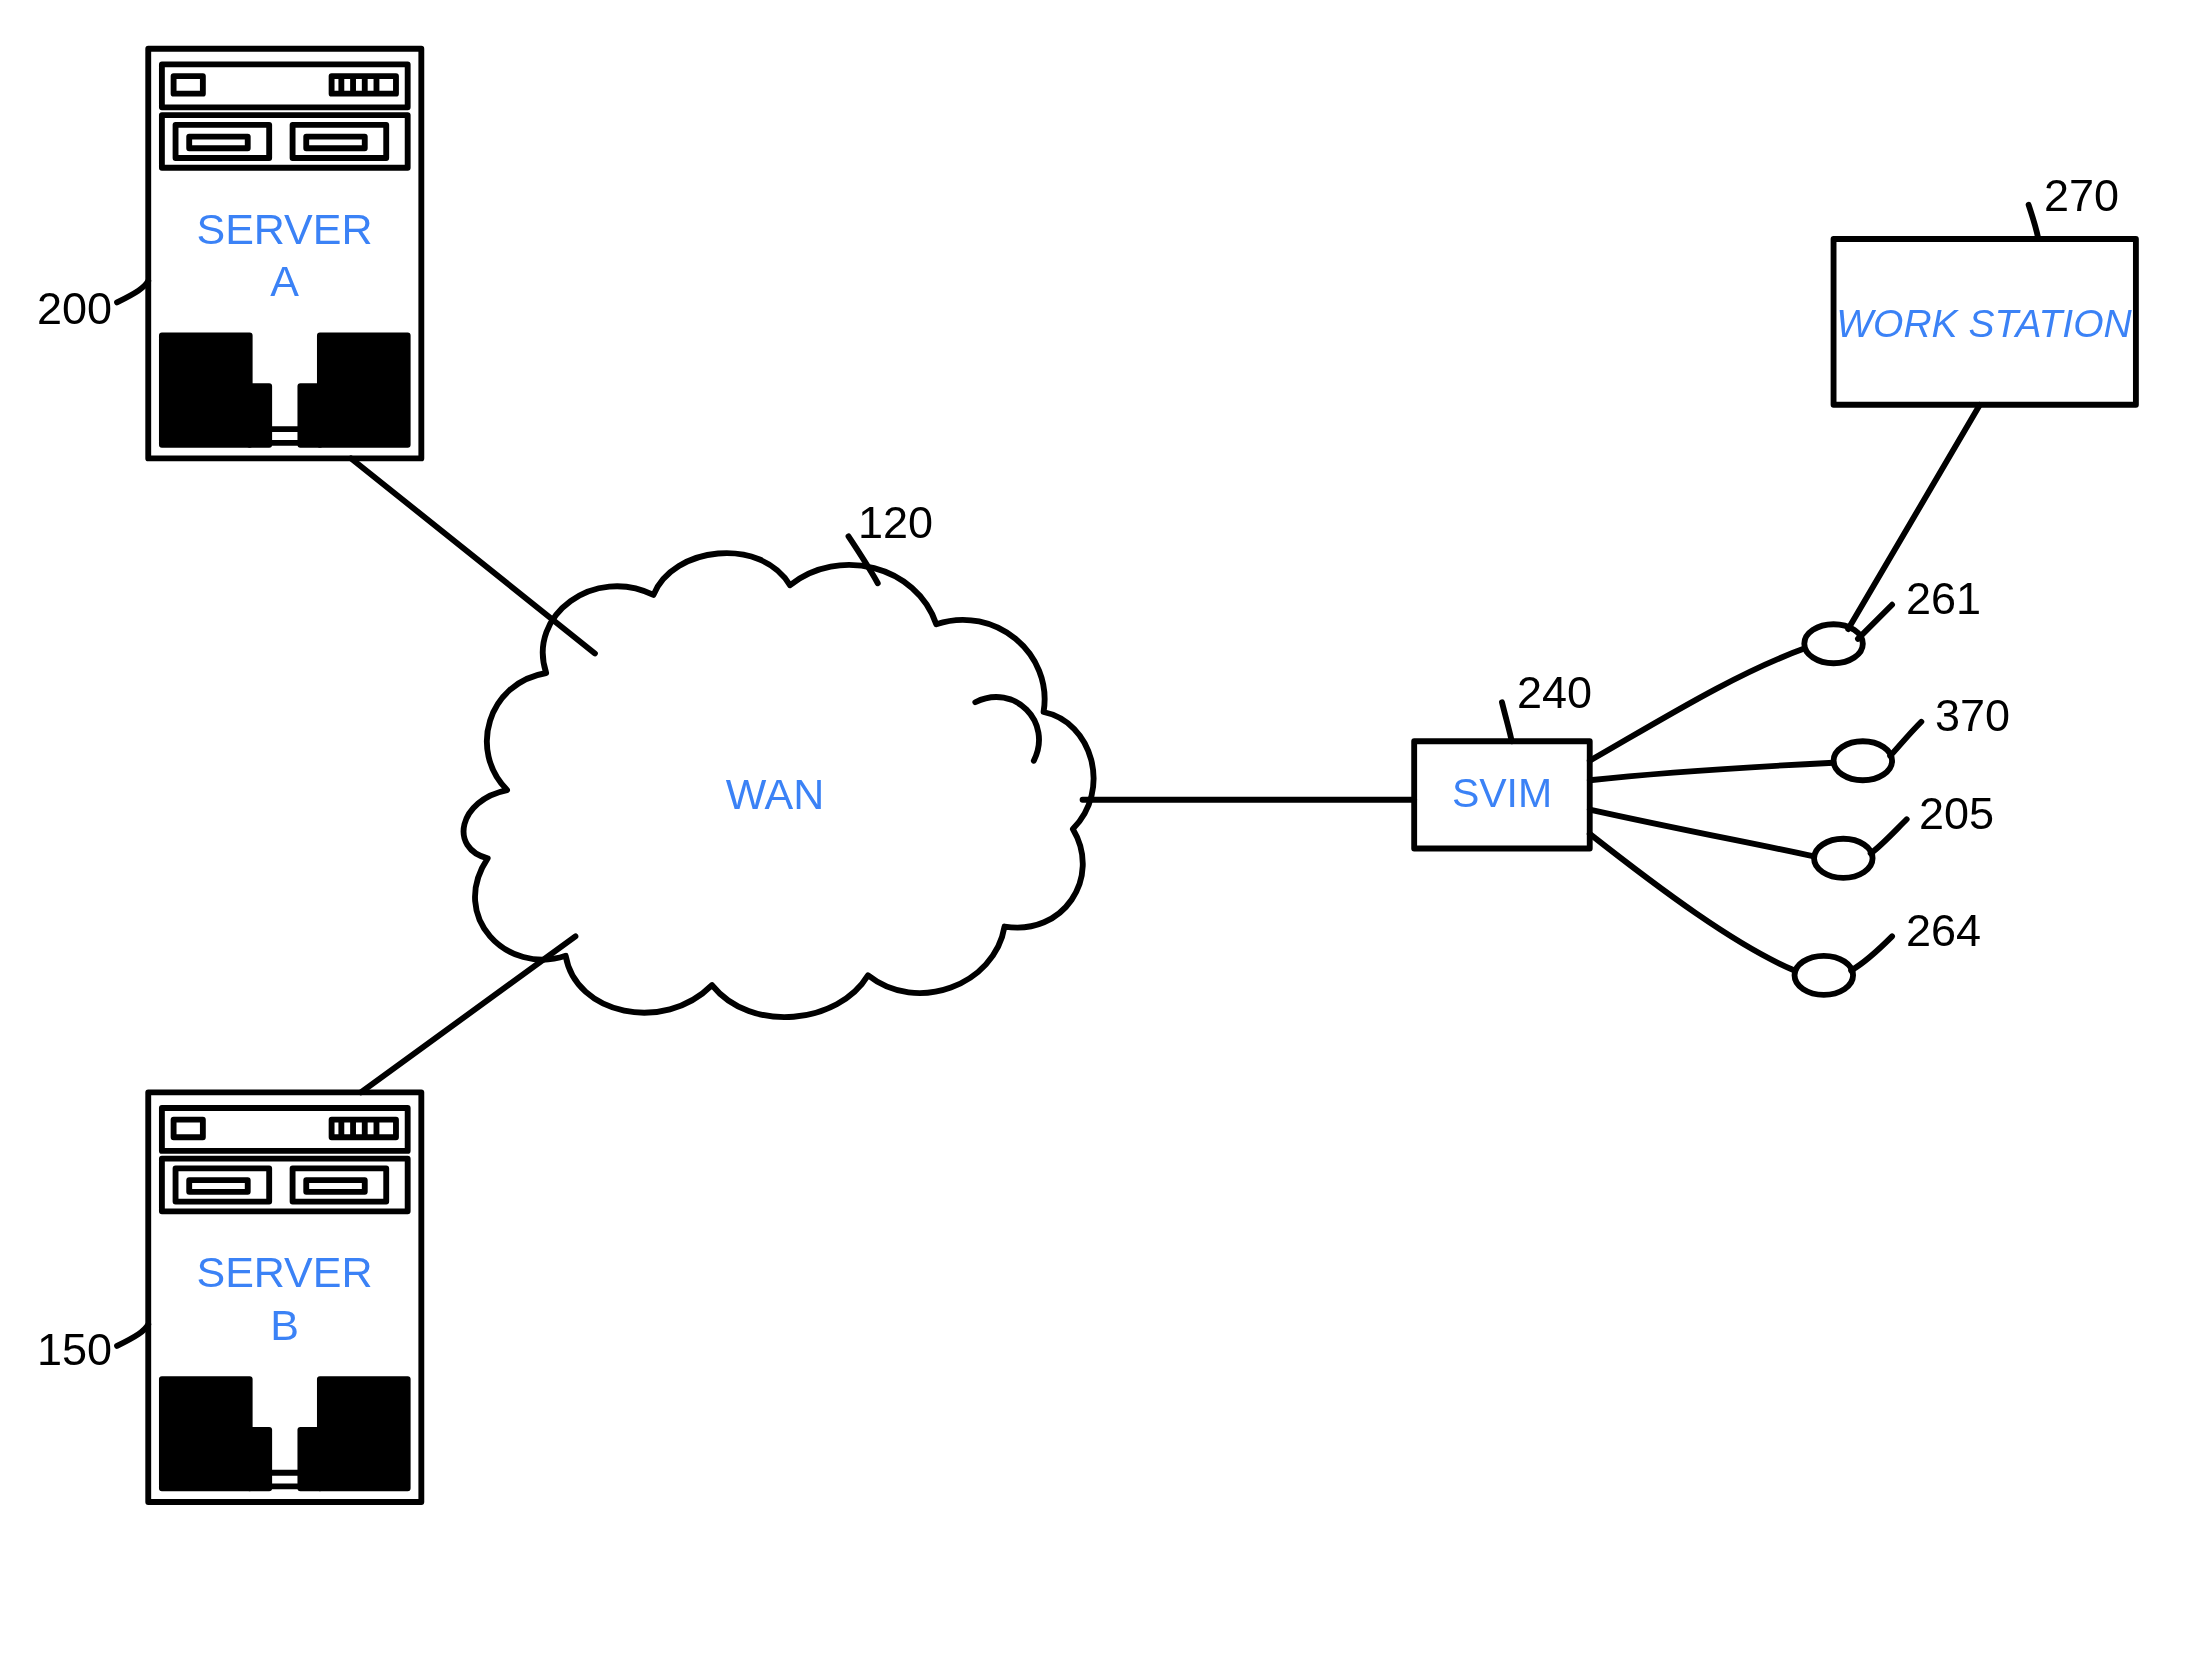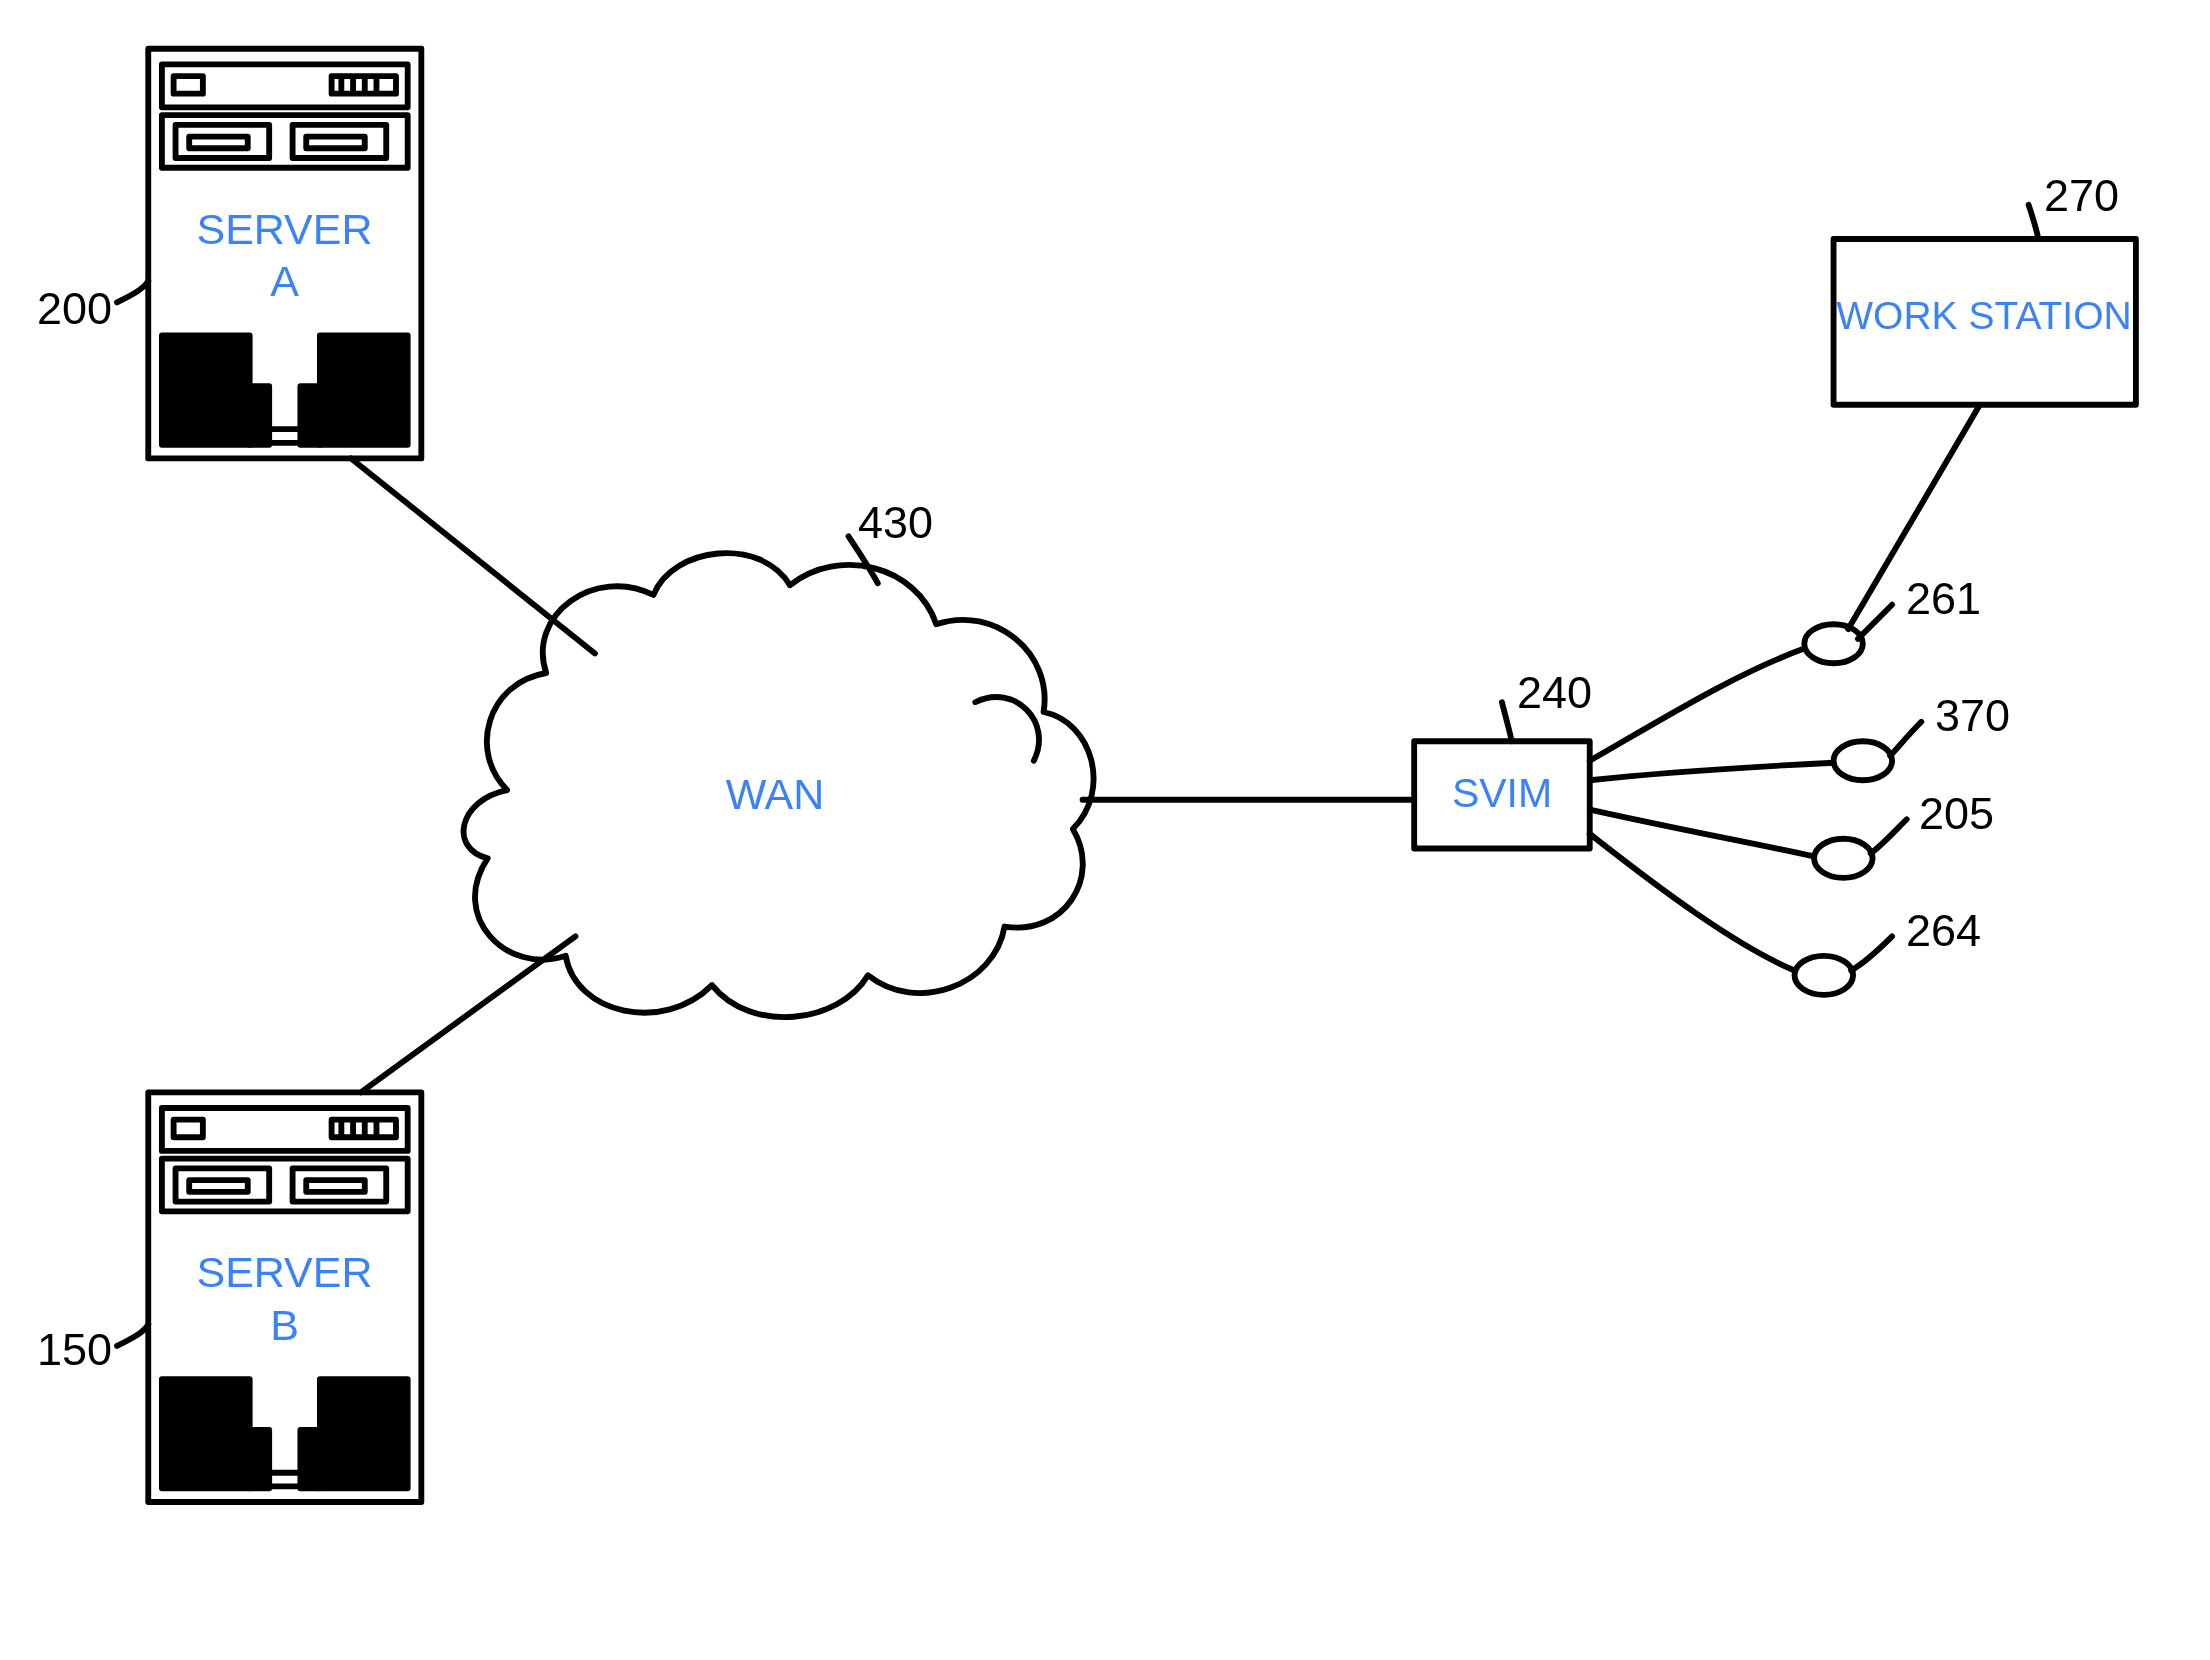--- a/index.html
+++ b/index.html
@@ -138,24 +138,24 @@
 </svg>
 
 <div class="node-label" style="left:148px; top:205px; width:273px;">SERVER</div>
 <div class="node-label" style="left:148px; top:257px; width:273px;">A</div>
 
 <div class="node-label" style="left:148px; top:1248px; width:273px;">SERVER</div>
 <div class="node-label" style="left:148px; top:1301px; width:273px;">B</div>
 
 <div class="node-label" style="left:702px; top:770px; width:146px;">WAN</div>
 <div class="node-label" style="left:1414px; top:770px; width:176px; font-size:41px;">SVIM</div>
-<div class="node-label" style="left:1833px; top:294px; width:302px; font-size:39px;">WORK STATION</div>
+<div class="node-label" style="left:1833px; top:302px; width:302px; font-size:39px;font-style:italic;">WORK STATION</div>
 
 <div class="ref-label" style="left:37px; top:283px;">200</div>
 <div class="ref-label" style="left:37px; top:1324px;">150</div>
-<div class="ref-label" style="left:858px; top:497px;">430</div>
+<div class="ref-label" style="left:858px; top:497px;">120</div>
 <div class="ref-label" style="left:1517px; top:667px;">240</div>
 <div class="ref-label" style="left:2044px; top:170px;">270</div>
 <div class="ref-label" style="left:1906px; top:573px;">261</div>
 <div class="ref-label" style="left:1935px; top:690px;">370</div>
 <div class="ref-label" style="left:1919px; top:788px;">205</div>
 <div class="ref-label" style="left:1906px; top:905px;">264</div>
 
 
 </body></html>

